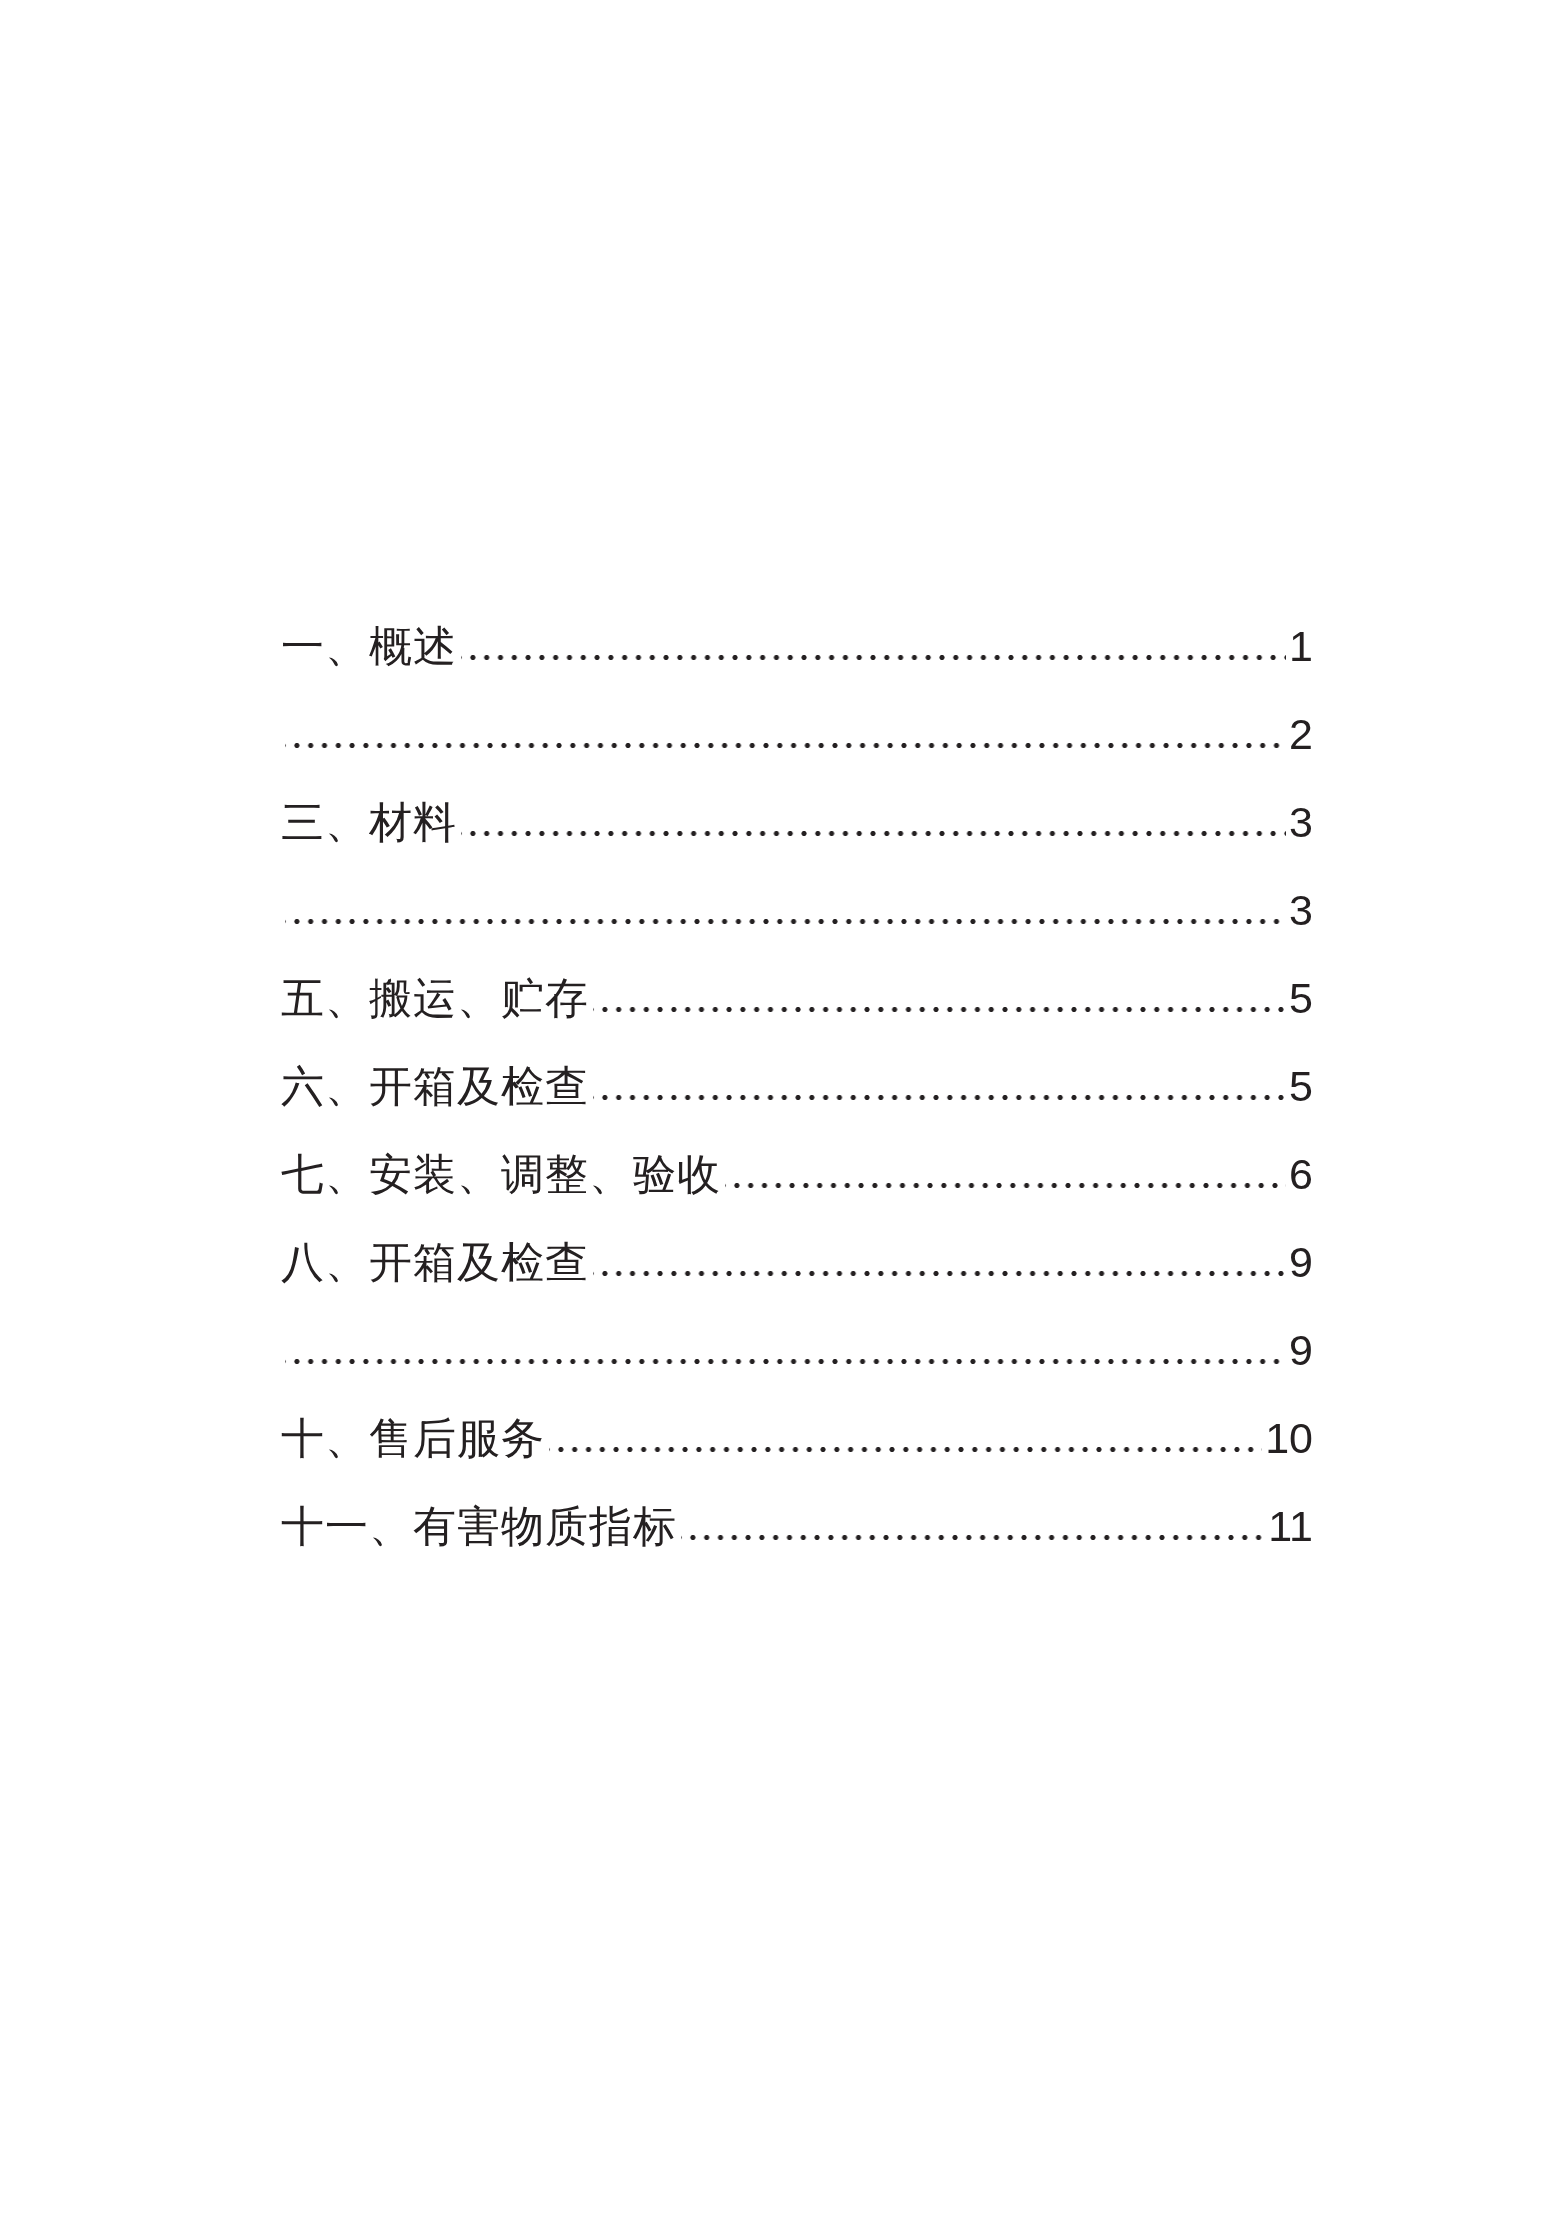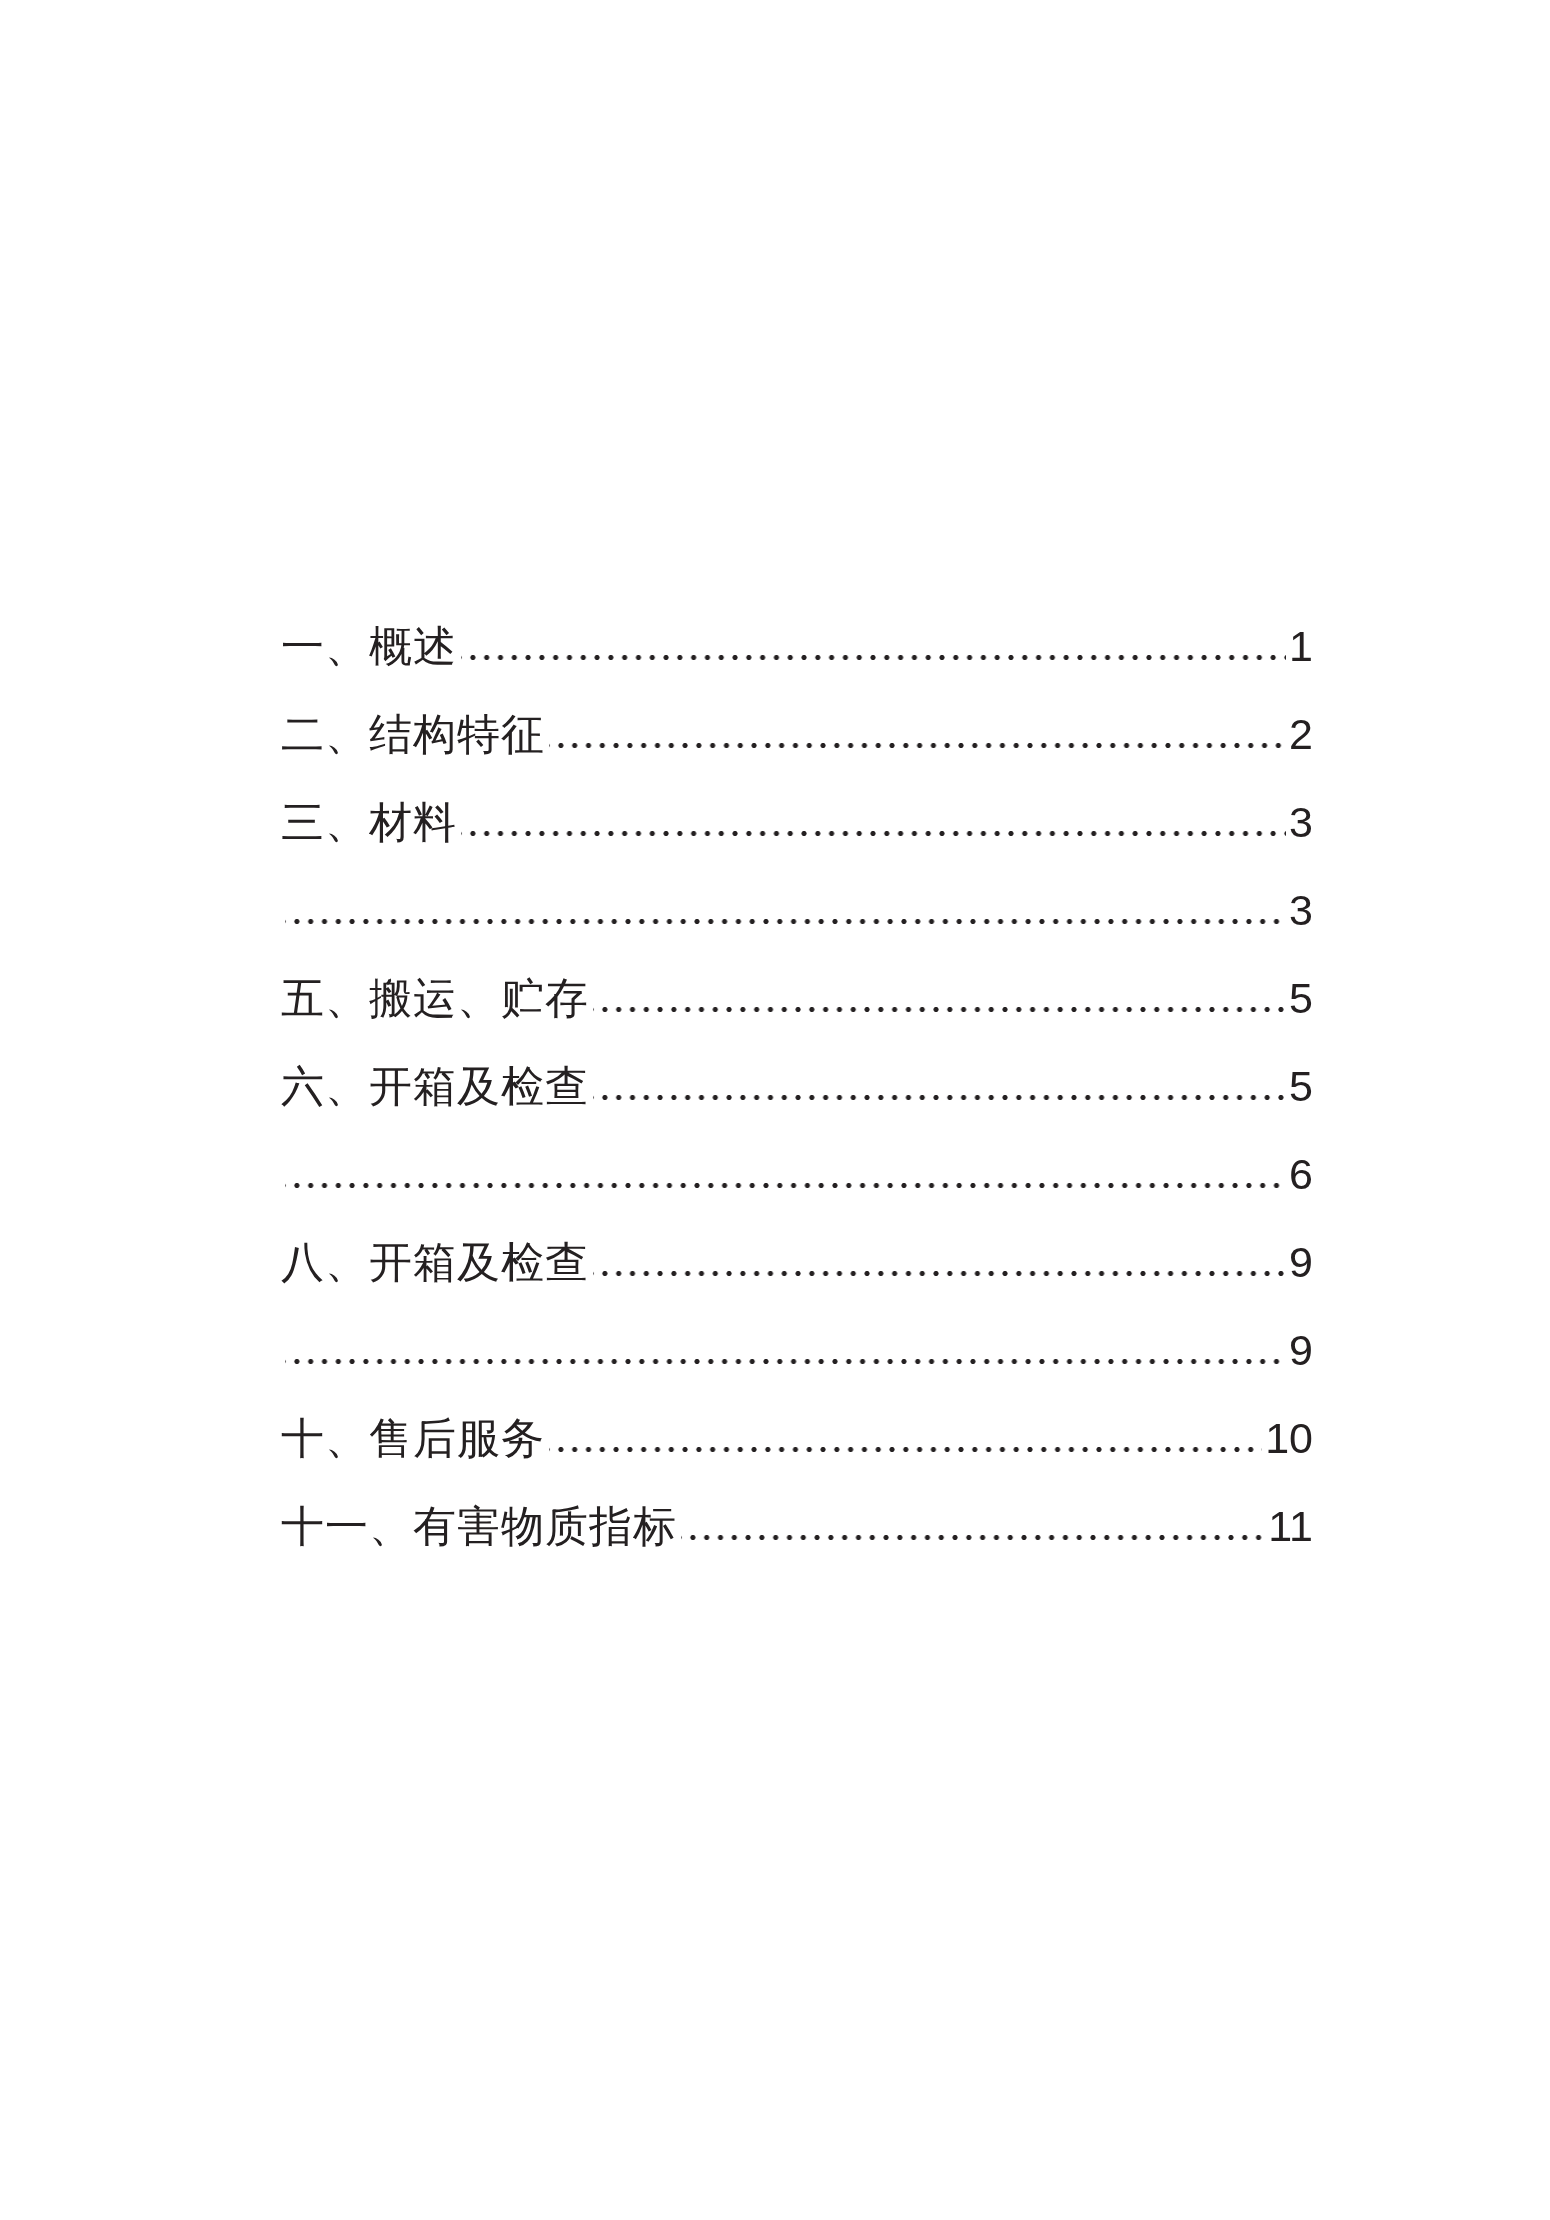--- a/index.html
+++ b/index.html
@@ -54,21 +54,20 @@
 <div class="page">
   <div class="toc">
 
     <div class="toc-row">
       <span class="toc-label">一、概述</span>
       <span class="toc-leader"></span>
       <span class="toc-page">1</span>
     </div>
 
     <div class="toc-row">
-      <span class="toc-label">二、结构特征</span>
       <span class="toc-leader"></span>
       <span class="toc-page">2</span>
     </div>
 
     <div class="toc-row">
       <span class="toc-label">三、材料</span>
       <span class="toc-leader"></span>
       <span class="toc-page">3</span>
     </div>
 
@@ -83,20 +82,21 @@
       <span class="toc-page">5</span>
     </div>
 
     <div class="toc-row">
       <span class="toc-label">六、开箱及检查</span>
       <span class="toc-leader"></span>
       <span class="toc-page">5</span>
     </div>
 
     <div class="toc-row">
+      <span class="toc-label">七、安装、调整、验收</span>
       <span class="toc-leader"></span>
       <span class="toc-page">6</span>
     </div>
 
     <div class="toc-row">
       <span class="toc-label">八、开箱及检查</span>
       <span class="toc-leader"></span>
       <span class="toc-page">9</span>
     </div>
 

